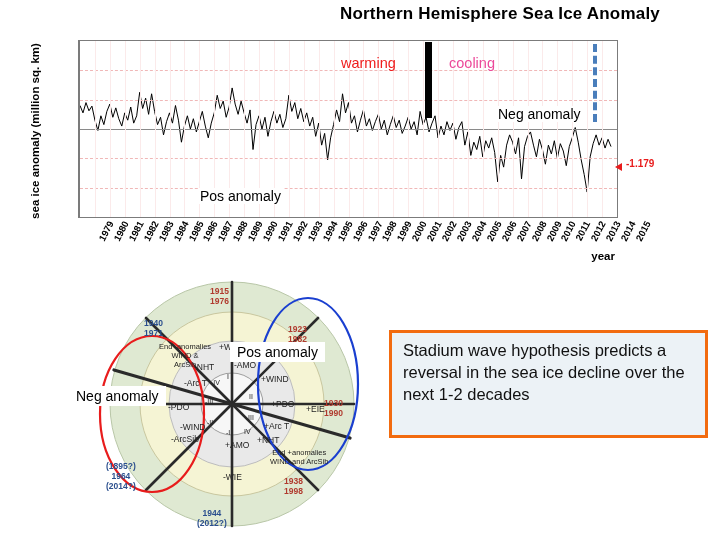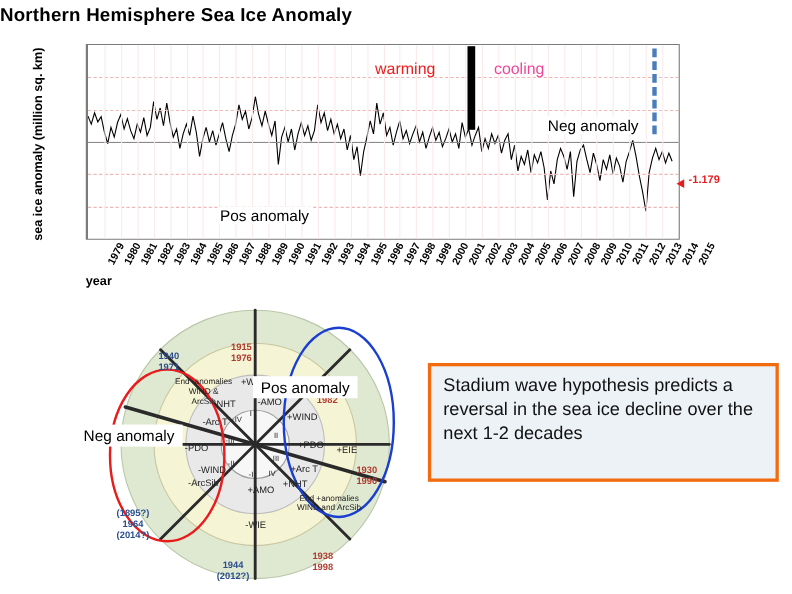--- a/index.html
+++ b/index.html
@@ -4,21 +4,21 @@
 <style>
   html,body{margin:0;padding:0;}
   body{
     width:720px;height:540px;background:#ffffff;
     font-family:"Liberation Sans", sans-serif;
     overflow:hidden;position:relative;
   }
   
   #chart-panel{position:absolute;left:0;top:0;width:720px;height:270px;}
   #chart-title{
-    position:absolute;left:0;top:4px;width:660px;text-align:left;
+    position:absolute;left:0;top:4px;width:660px;text-align:right;
     font-size:17px;font-weight:bold;color:#000;letter-spacing:.2px;
   }
   #chart-subtitle{
     position:absolute;left:0;top:24px;width:660px;text-align:center;
     font-size:11px;font-weight:bold;color:#000;
   }
   #ylabel{
     position:absolute;left:-55px;top:125px;width:180px;text-align:center;
     transform:rotate(-90deg);font-size:11.5px;font-weight:bold;color:#000;
   }
@@ -31,39 +31,39 @@
   .hgrid{position:absolute;left:0;width:100%;height:0;border-top:1px dashed #f0b7b7;}
   .hgrid.zero{border-top:1px solid #8a8a8a;}
   .vgrid{position:absolute;top:0;height:100%;width:0;border-left:1px solid #fbeaea;}
   .ytickmark{position:absolute;left:-6px;width:6px;height:0;border-top:1.4px solid #555;}
   .ytickmarkR{position:absolute;right:-6px;width:6px;height:0;border-top:1.4px solid #555;}
   .xtick{
     position:absolute;top:2px;font-size:9.5px;font-weight:bold;color:#000;
     transform:rotate(-62deg);transform-origin:right top;white-space:nowrap;
   }
   #xlabel{
-    position:absolute;left:78px;top:250px;width:537px;text-align:left;
+    position:absolute;left:78px;top:250px;width:537px;text-align:right;
     font-size:11.5px;font-weight:bold;color:#000;
   }
   #ann-warming{position:absolute;left:341px;top:55px;font-size:14.5px;color:#ef1c1c;}
   #ann-cooling{position:absolute;left:449px;top:55px;font-size:14.5px;color:#ec4899;}
   #ann-neg{position:absolute;left:496px;top:106px;font-size:14px;color:#000;background:#fff;padding:0 2px;}
   #ann-pos{position:absolute;left:198px;top:188px;font-size:14px;color:#000;background:#fff;padding:0 2px;}
   #black-bar{position:absolute;left:425px;top:42px;width:7px;height:76px;background:#000;}
   #blue-dash{position:absolute;left:593px;top:44px;width:0;height:78px;border-left:4px dashed #4a7ebb;}
   #value-label{position:absolute;left:626px;top:158px;font-size:10px;font-weight:bold;color:#e81c1c;}
   #value-arrow{position:absolute;left:615px;top:163px;width:0;height:0;
     border-top:4px solid transparent;border-bottom:4px solid transparent;border-right:7px solid #e81c1c;}
   #series-svg{position:absolute;left:0;top:0;}
 
   
   #wheel-panel{position:absolute;left:84px;top:276px;width:300px;height:262px;}
   #wheel-svg{position:absolute;left:0;top:0;}
   .wl{position:absolute;font-weight:normal;color:#232323;white-space:nowrap;}
-  .yr-red{position:absolute;font-weight:bold;color:#b03a2e;font-size:8.5px;line-height:10px;text-align:center;white-space:nowrap;margin-top:24px;}
+  .yr-red{position:absolute;font-weight:bold;color:#b03a2e;font-size:8.5px;line-height:10px;text-align:center;white-space:nowrap;}
   .yr-blue{position:absolute;font-weight:bold;color:#2b4f8e;font-size:8.5px;line-height:10px;text-align:center;white-space:nowrap;}
   .callout{
     position:absolute;background:#ffffff;color:#000;font-size:14px;
     padding:2px 7px;white-space:nowrap;
   }
 
   
   #textbox{
     position:absolute;left:389px;top:330px;width:319px;height:108px;
     background:#ecf2f6;border:3px solid #f26b0f;box-sizing:border-box;

